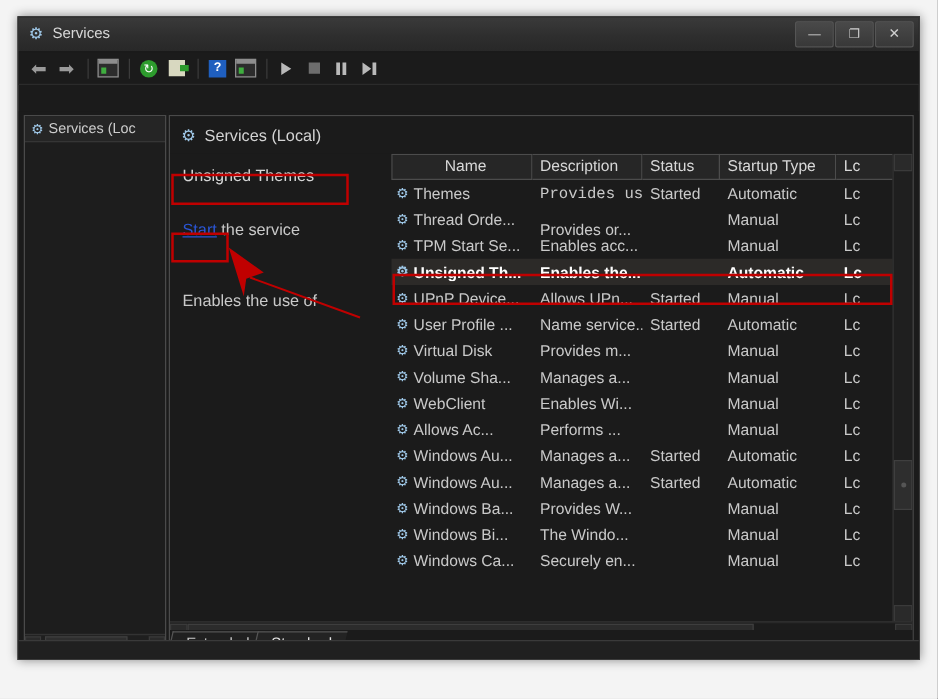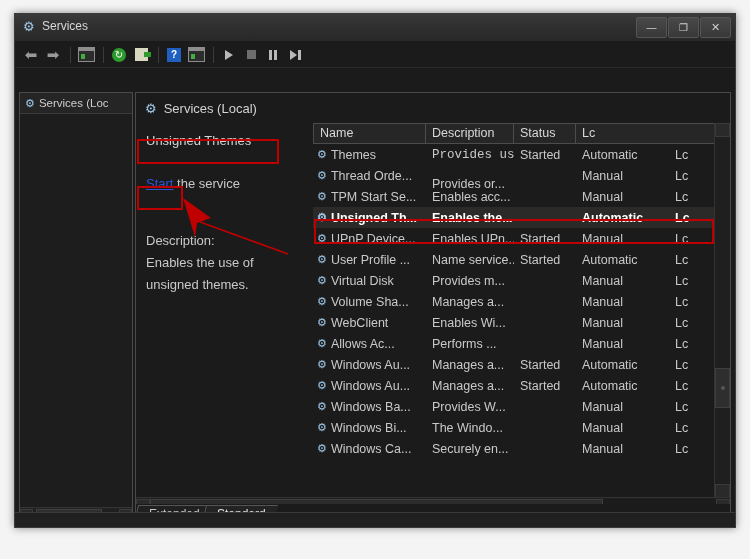--- a/index.html
+++ b/index.html
@@ -289,21 +289,21 @@
     background: #262626;
     border: 1px solid #4c4c4c;
     border-left: none;
     box-sizing: border-box;
     font-size: 12.5px;
     color: #d8d8d8;
     padding: 2px 0 0 6px;
     white-space: nowrap;
     overflow: hidden;
   }
-  .hcell:first-child { border-left: 1px solid #4c4c4c; }
+  .hcell:first-child { border-left: 1px solid #4c4c4c; text-align: center; }
 
   .rows { position:absolute; left:0; right:0; top:21px; bottom:0; }
   .row {
     display: flex;
     height: 21px;
     align-items: center;
     font-size: 12.5px;
     color: #c9c9c9;
     white-space: nowrap;
   }
@@ -486,31 +486,30 @@
         </div>
 
         <div class="panecols">
 
           <div class="svcinfo">
             <div class="svc-name">Unsigned Themes</div>
             <div class="svc-action">
               <a href="#">Start</a><span> the service</span>
             </div>
             <div class="svc-desc">
-              <div>Description:</div>
               <div>Enables the use of</div>
-              <div>unsigned themes.</div>
             </div>
           </div>
 
           <div class="listcol">
             <div class="listhead" id="listhead">
                 <div class="hcell" style="width: 113px;">Name</div>
                 <div class="hcell" style="width: 88px;">Description</div>
                 <div class="hcell" style="width: 62px;">Status</div>
+                <div class="hcell" style="width: 93px;">Startup Type</div>
                 <div class="hcell" style="width: 28px; flex: 1 1 0%;">Lc</div>
               </div>
             <div class="rows" id="rows">
                 <div class="row">
                   <div class="cell name" style="width: 113px;">
                     <span class="gear">⚙</span>
                     <span>Themes</span>
                   </div>
                   <div class="cell" style="width: 88px; font-family: Liberation Mono, monospace;">Provides us...</div>
                   <div class="cell" style="width: 62px;">Started</div>
@@ -545,21 +544,21 @@
                   <div class="cell" style="width: 88px;">Enables the...</div>
                   <div class="cell" style="width: 62px;"></div>
                   <div class="cell" style="width: 93px;">Automatic</div>
                   <div class="cell" style="width: 28px; flex: 1 1 0%;">Lc</div>
                 </div>
                 <div class="row">
                   <div class="cell name" style="width: 113px;">
                     <span class="gear">⚙</span>
                     <span>UPnP Device...</span>
                   </div>
-                  <div class="cell" style="width: 88px;">Enables UPn...</div>
+                  <div class="cell" style="width: 88px;">Allows UPn...</div>
                   <div class="cell" style="width: 62px;">Started</div>
                   <div class="cell" style="width: 93px;">Manual</div>
                   <div class="cell" style="width: 28px; flex: 1 1 0%;">Lc</div>
                 </div>
                 <div class="row">
                   <div class="cell name" style="width: 113px;">
                     <span class="gear">⚙</span>
                     <span>User Profile ...</span>
                   </div>
                   <div class="cell" style="width: 88px;">Name service...</div>

